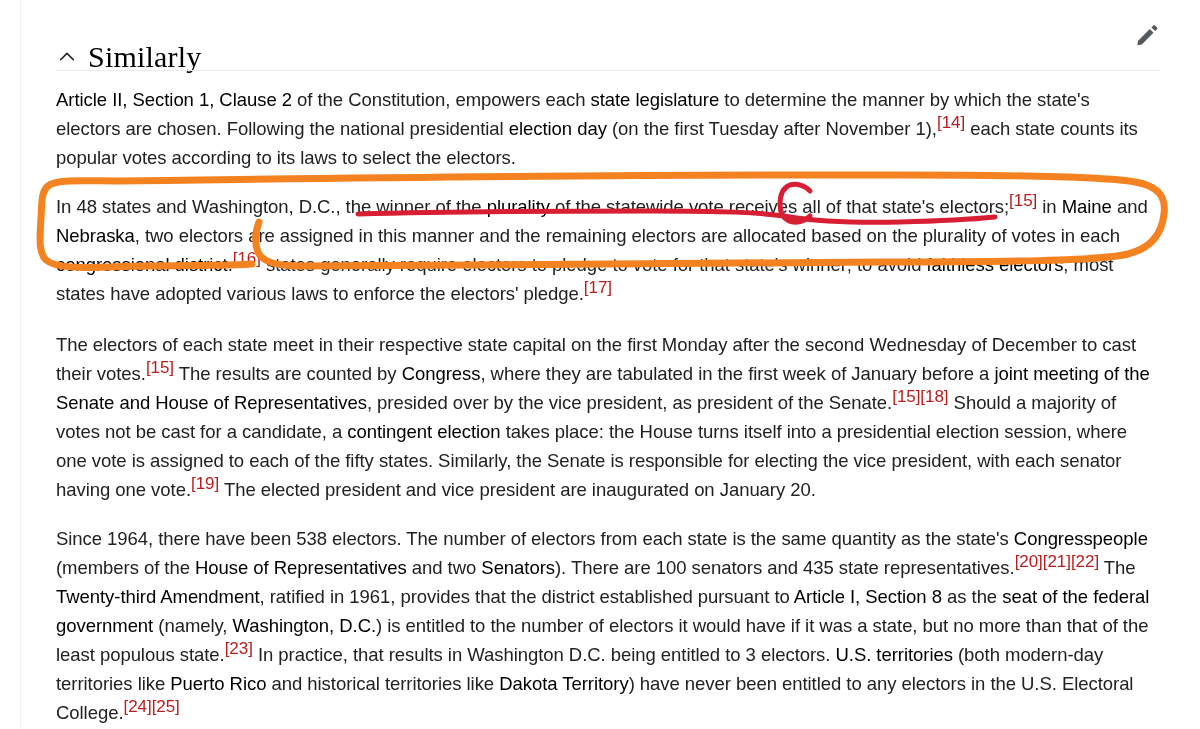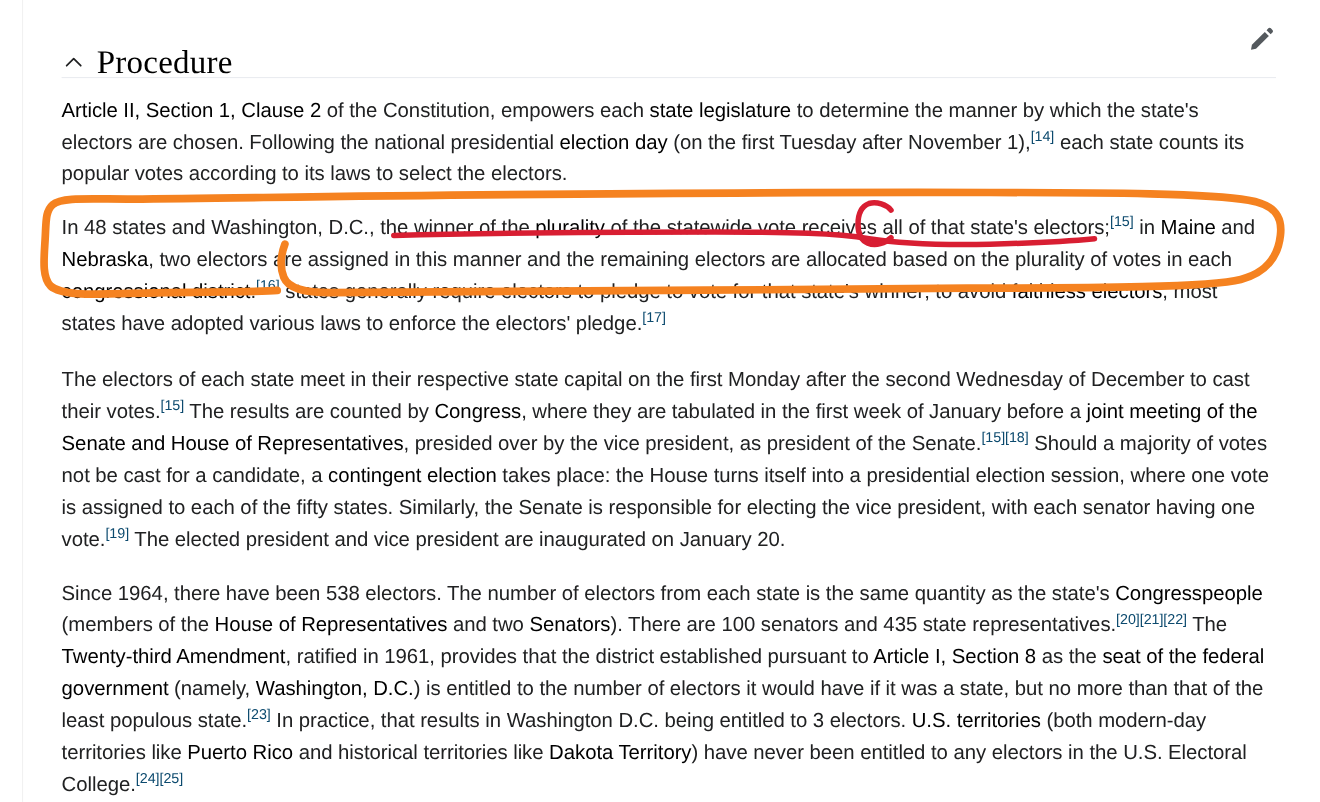--- a/index.html
+++ b/index.html
@@ -98,24 +98,24 @@
     text-align: left;
     letter-spacing: -0.05px;
   }
   p.para:last-child { margin-bottom: 10px; }
 
   a.wl {
     color: #000000;
     text-decoration: none;
   }
   sup.ref {
-    font-size: 13px;
+    font-size: 17px;
     line-height: 0;
     vertical-align: super;
-    color: #0c4a6e;
+    color: #b91c1c;
     white-space: nowrap;
   }
 
   
   #para-highlight { margin-bottom: 22px; }
 
   
   .annotations {
     position: absolute;
     left: 0;
@@ -132,21 +132,21 @@
 <div class="page-gutter"></div>
 
 <div class="content">
 
   <div class="section-head">
     <span class="collapse-chevron">
       <svg viewBox="0 0 24 24" width="22" height="22" fill="none" stroke="currentColor" stroke-width="1.7" stroke-linecap="round" stroke-linejoin="round">
         <polyline points="5,15 12,8 19,15"></polyline>
       </svg>
     </span>
-    <h2 class="section-title">Procedure</h2>
+    <h2 class="section-title">Similarly</h2>
   </div>
 
   <span class="edit-pencil">
     <svg viewBox="0 0 24 24" width="26" height="26" fill="currentColor">
       <path d="M3.8 17.3 L14.6 6.5 L18.0 9.9 L7.2 20.7 L3.0 21.5 Z"></path>
       <path d="M16.1 5.0 L17.6 3.5 C18.2 2.9 19.1 2.9 19.7 3.5 L21.0 4.8 C21.6 5.4 21.6 6.3 21.0 6.9 L19.5 8.4 Z"></path>
     </svg>
   </span>
   <div class="head-rule"></div>
 

